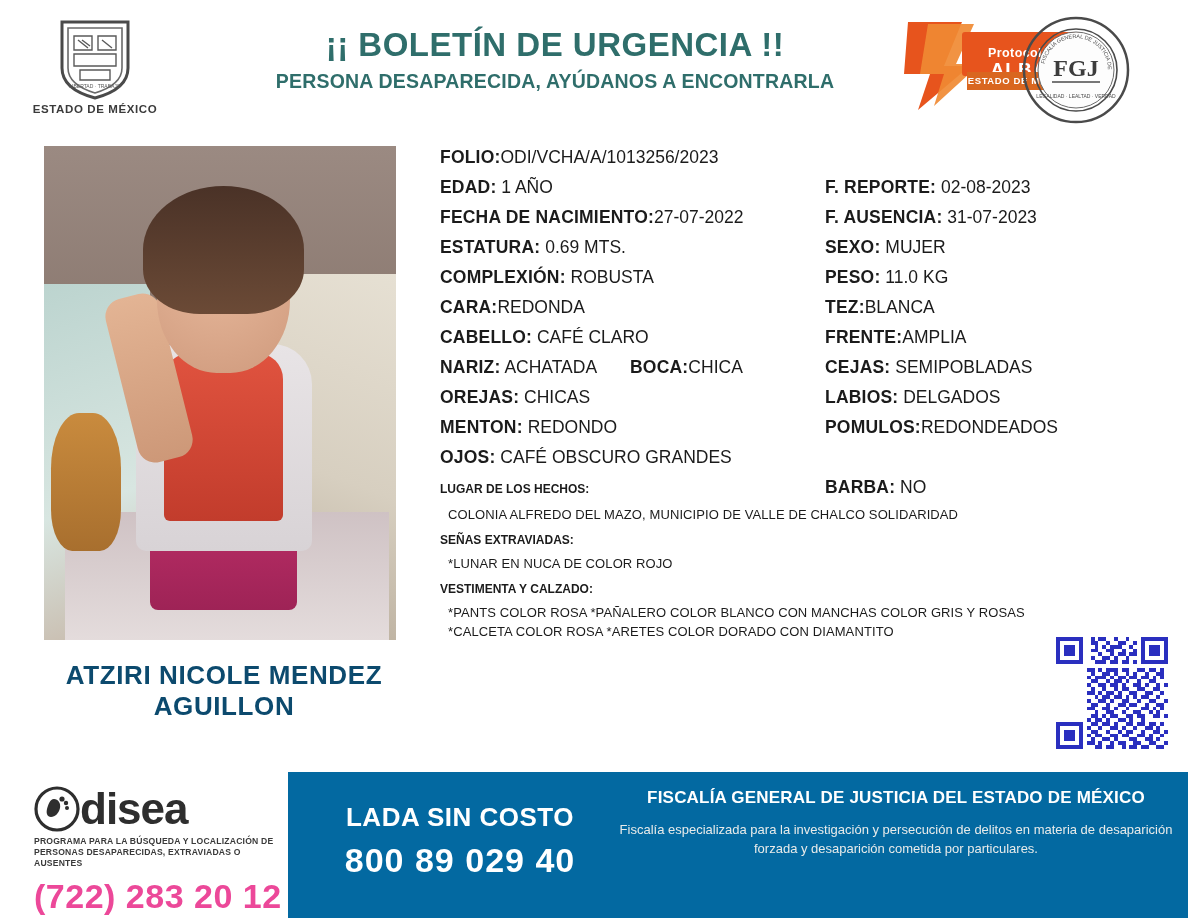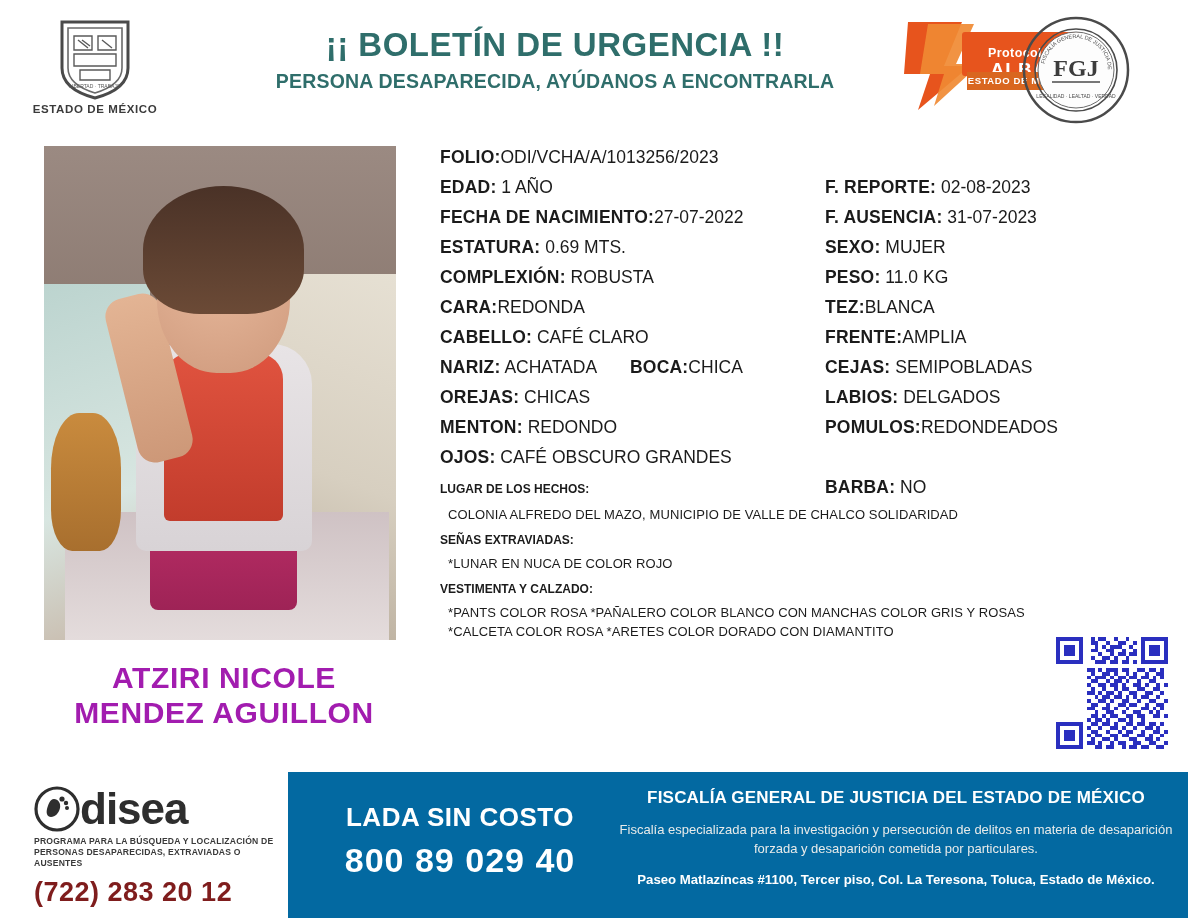--- a/index.html
+++ b/index.html
@@ -79,22 +79,22 @@
     border-radius: 50% 50% 45% 45%; }
   .ph-hair { position:absolute; left:28%; top:8%; width:46%; height:26%;
     background: linear-gradient(180deg,#4a3227,#6b4a36); border-radius: 50% 50% 35% 35%; }
   .ph-arm { position:absolute; left:22%; top:30%; width:16%; height:34%;
     background: linear-gradient(180deg,#e3b494,#cd9878); border-radius: 18px; transform: rotate(-14deg); }
   .ph-toy { position:absolute; left:2%; bottom:18%; width:20%; height:28%;
     background: linear-gradient(180deg,#c98b3e,#a86f2e); border-radius: 40% 40% 30% 30%; }
 
   .victim-name {
     position: absolute; left: 44px; top: 660px; width: 360px;
-    text-align: center; font-size: 30px; font-weight: bold;
-    letter-spacing: .6px; line-height: 1.18; color: #a21caf;
+    text-align: center; font-size: 26px; font-weight: bold;
+    letter-spacing: .6px; line-height: 1.18; color: #0c4a6e;
   }
 
   
   .fields { position: absolute; left: 440px; top: 142px; width: 720px; }
   .row { display: flex; align-items: baseline; min-height: 30px; }
   .col-l { width: 385px; }
   .col-r { width: 330px; }
   .fld { font-size: 17.5px; line-height: 30px; white-space: nowrap; }
   .fld b { font-weight: bold; letter-spacing: .2px; }
   .fld .v { font-weight: normal; }
@@ -109,21 +109,21 @@
   
   .qr { position: absolute; left: 1056px; top: 637px; width: 112px; height: 112px; }
 
   
   .footer { position: absolute; left: 0; top: 772px; width: 1188px; height: 146px; border-radius: 6px; }
   .odisea { position: absolute; left: 34px; top: 14px; width: 250px; }
   .odisea-word { display: flex; align-items: center; }
   .odisea-mark { width: 46px; height: 46px; position: relative; }
   .odisea-text { font-size: 44px; font-weight: bold; letter-spacing: -1px; color: #2e2e2e; line-height: 46px; }
   .odisea-sub { font-size: 8.6px; font-weight: bold; color: #3a3a3a; line-height: 11px; letter-spacing: .2px; margin-top: 4px; }
-  .odisea-phone { margin-top: 8px; font-size: 27px; font-weight: bold; color: #7f1d1d; letter-spacing: .5px; }
+  .odisea-phone { margin-top: 8px; font-size: 34px; font-weight: bold; color: #ec4899; letter-spacing: .5px; }
 
   .footer-bar {
     position: absolute; left: 288px; top: 0; width: 900px; height: 146px;
     background: #0369a1; color: #fff;
   }
   .lada { position: absolute; left: 22px; top: 30px; width: 300px; text-align: center; }
   .lada .l1 { font-size: 26px; font-weight: bold; letter-spacing: .5px; }
   .lada .l2 { font-size: 34px; font-weight: bold; letter-spacing: 1px; margin-top: 8px; }
   .fiscalia { position: absolute; left: 330px; top: 16px; width: 556px; text-align: center; }
   .fiscalia .f1 { font-size: 17px; font-weight: bold; letter-spacing: .2px; }
@@ -388,18 +388,17 @@
     </div>
 
     <div class="footer-bar">
       <div class="lada">
         <div class="l1">LADA SIN COSTO</div>
         <div class="l2">800 89 029 40</div>
       </div>
       <div class="fiscalia">
         <div class="f1">FISCALÍA GENERAL DE JUSTICIA DEL ESTADO DE MÉXICO</div>
         <div class="f2">Fiscalía especializada para la investigación y persecución de delitos en materia de desaparición forzada y desaparición cometida por particulares.</div>
-        <div class="f3">Paseo Matlazíncas #1100, Tercer piso, Col. La Teresona, Toluca, Estado de México.</div>
       </div>
     </div>
   </div>
 
 </div>
 
 </body></html>

